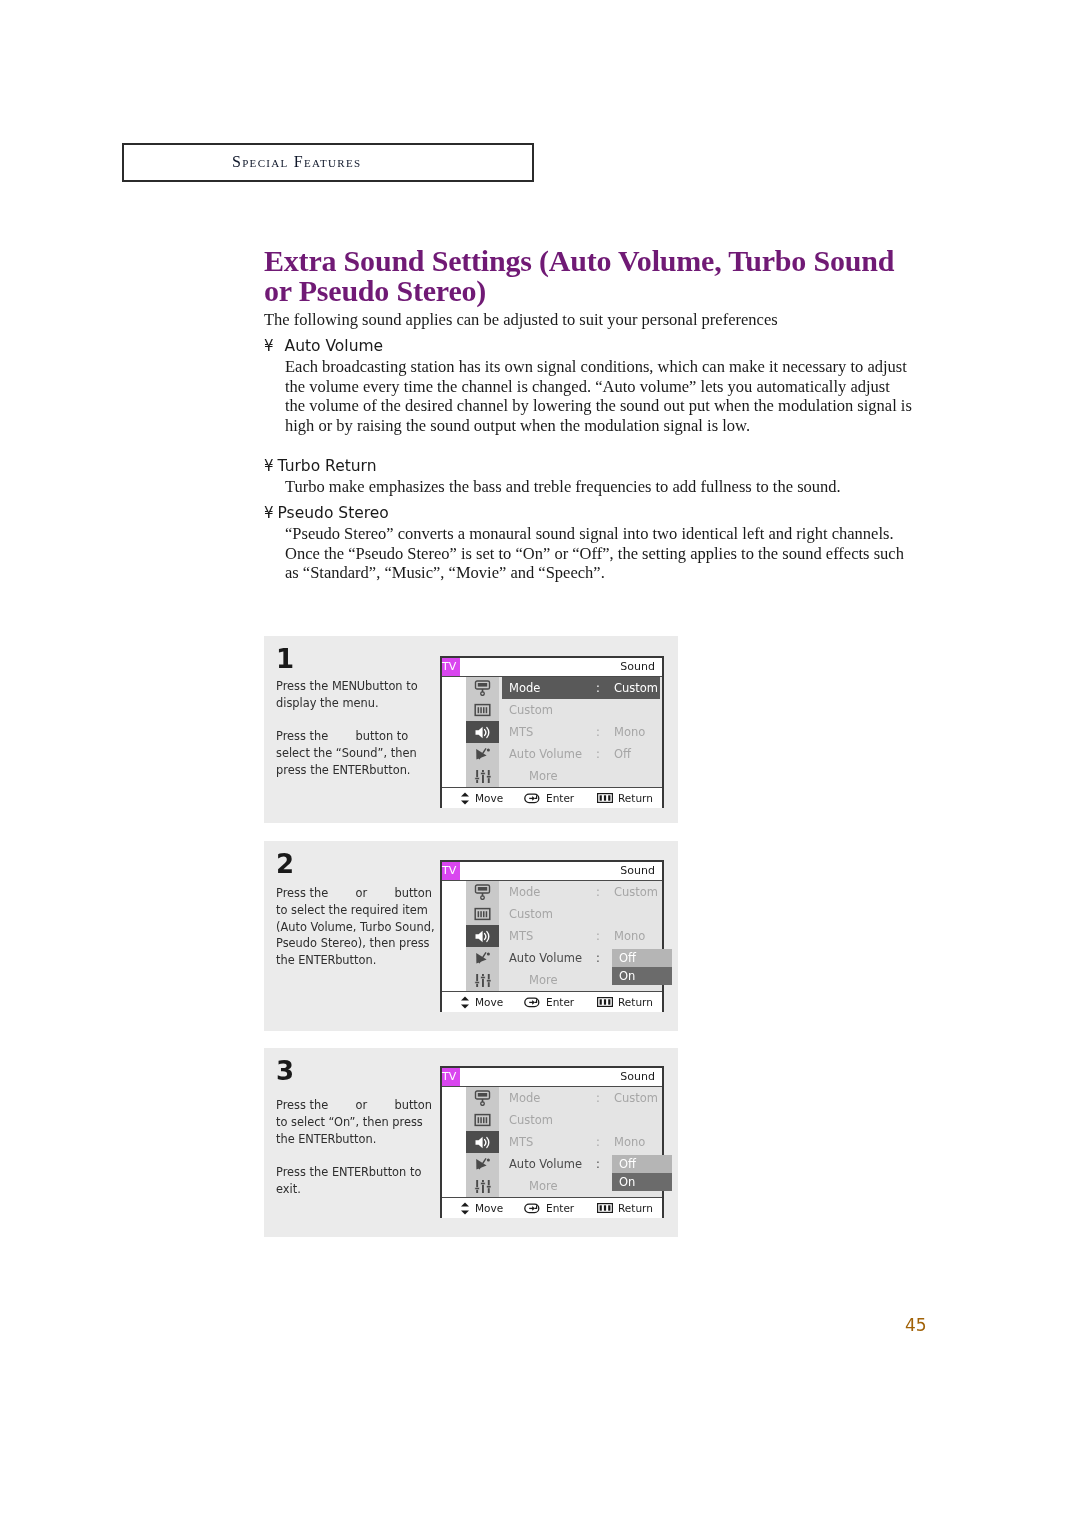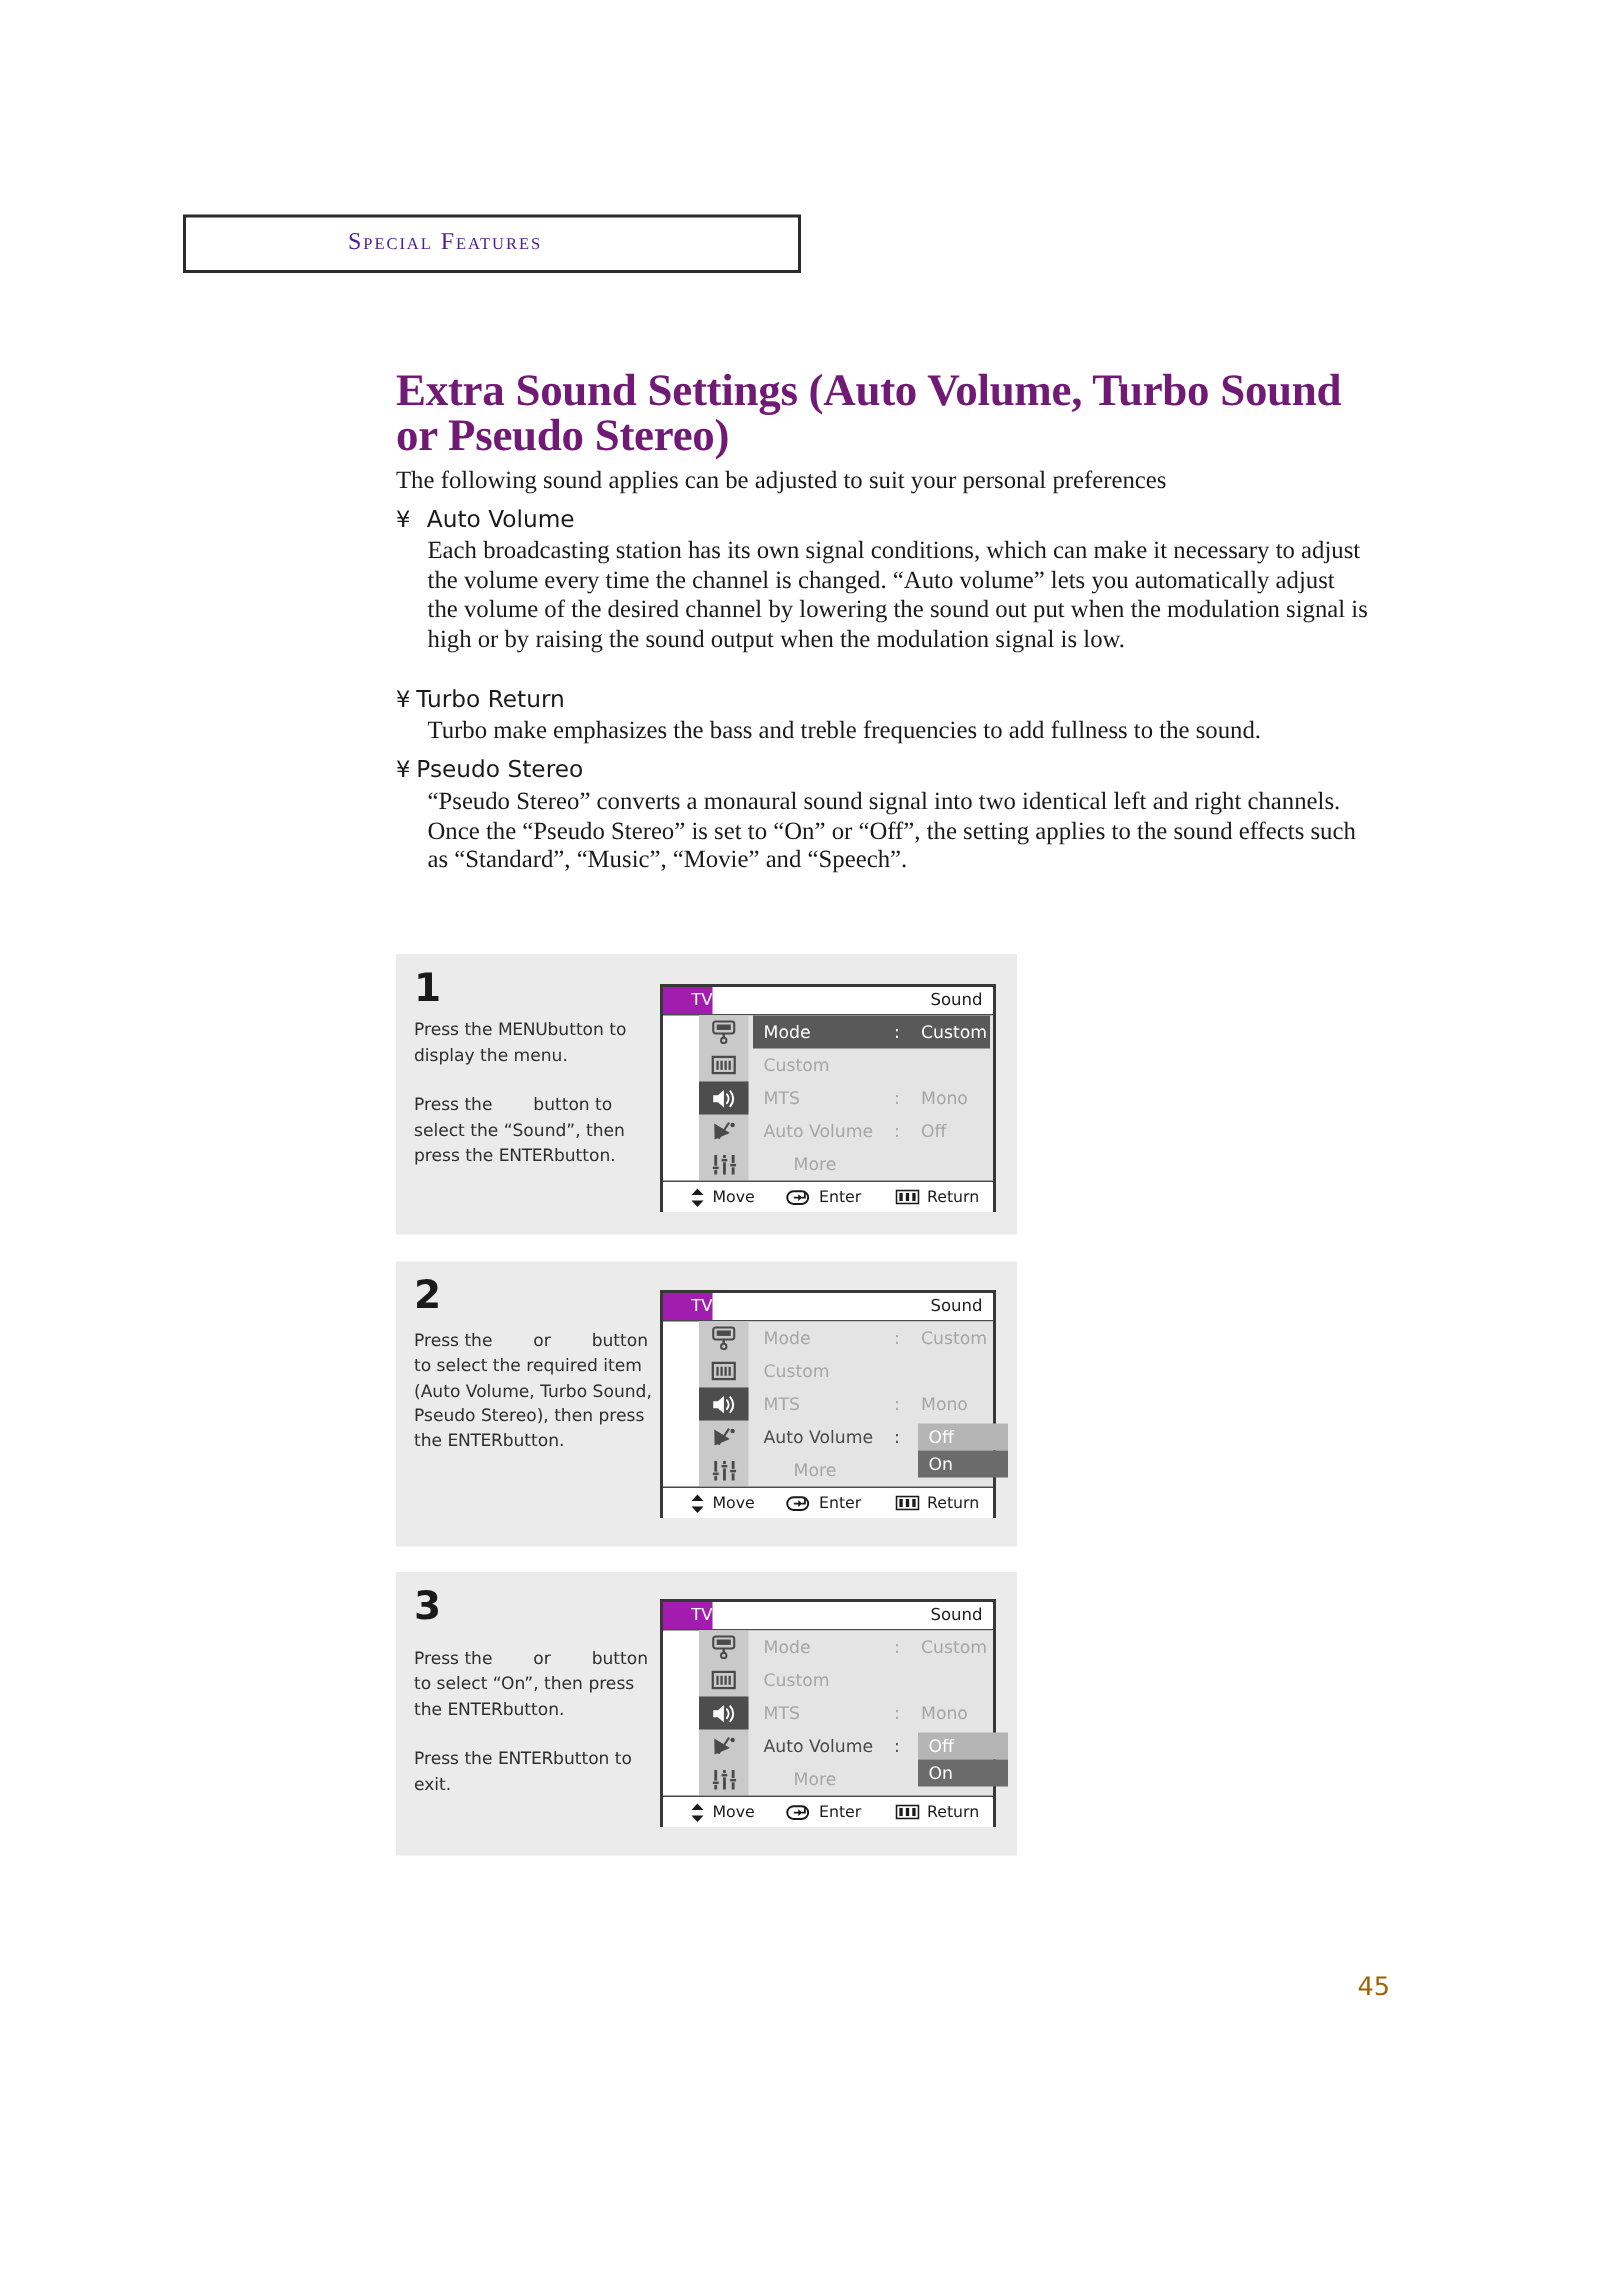--- a/index.html
+++ b/index.html
@@ -28,21 +28,21 @@
     background: #ffffff;
   }
   .chapter-box .chapter-label {
     position: absolute;
     left: 108px;
     top: 8px;
     font-family: "Liberation Serif", serif;
     font-size: 16px;
     font-variant: small-caps;
     letter-spacing: 1.3px;
-    color: #4c1d95;
+    color: #0f172a;
     white-space: nowrap;
   }
 
   
   .page-title {
     position: absolute;
     left: 264px;
     top: 226px;
     width: 640px;
     font-family: Liberation Serif, serif;
@@ -154,27 +154,27 @@
 
   .osd-titlebar {
     position: relative;
     height: 18px;
     background: #ffffff;
     border-bottom: 1px solid #4a4a4a;
   }
   .osd-tv-tag {
     position: absolute;
     left: 0; top: 0;
-    width: 33px; height: 18px;
-    background: #a21caf;
+    width: 18px; height: 18px;
+    background: #d946ef;
     color: #ffffff;
     font-family: "DejaVu Sans", sans-serif;
     font-size: 11px;
     line-height: 18px;
-    text-align: right;
+    text-align: left;
   }
   .osd-title {
     position: absolute;
     right: 7px; top: 1px;
     font-family: "DejaVu Sans", sans-serif;
     font-size: 11px;
     line-height: 16px;
     color: #1a1a1a;
   }
 

